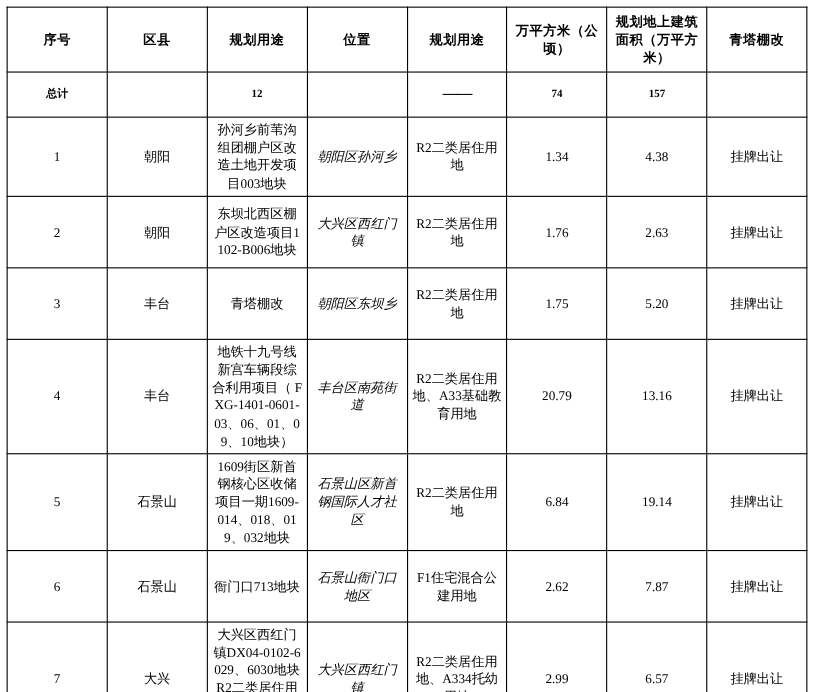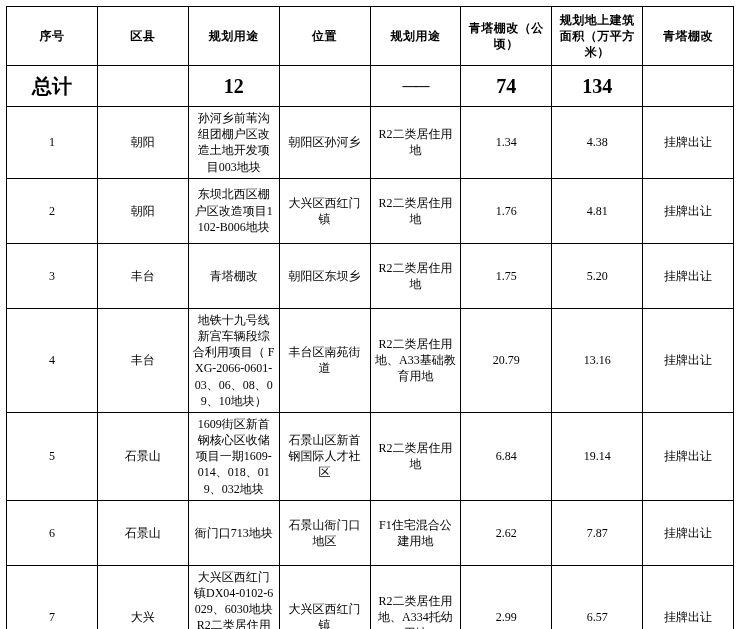--- a/index.html
+++ b/index.html
@@ -36,39 +36,39 @@
     word-break: break-all;
   }
   thead th {
     font-weight: bold;
     font-size: 14px;
     height: 52px;
     letter-spacing: 0.5px;
   }
   tr.total-row td {
     font-weight: bold;
-    font-size: 20px;
+    font-size: 10px;
     height: 34px;
   }
   tr.total-row td.dash {
     font-size: 14px;
     letter-spacing: -1px;
   }
   tbody td.num {
     font-family: "Liberation Serif", "DejaVu Serif", serif;
     font-size: 12px;
   }
   tbody tr.data-row td {
     height: 58px;
     margin-top: 24px;
   }
   td.idx { width: 36px; }
   td.district { width: 52px; }
   td.project { width: 196px; }
-  td.location { width: 148px; }
+  td.location { width: 148px; font-style: italic; }
   td.usage { width: 82px; }
   td.area { width: 68px; }
   td.floor { width: 68px; }
   td.mode { width: 74px; }
   .narrow-text {
     font-size: 11.5px;
     line-height: 1.3;
   }
 </style>
 </head>
@@ -76,34 +76,34 @@
 
 <div class="sheet">
   <table class="land-table">
     <thead>
       <tr>
         <th class="idx">序号</th>
         <th class="district">区县</th>
         <th class="project">规划用途</th>
         <th class="location">位置</th>
         <th class="usage">规划用途</th>
-        <th class="area">青塔棚改（公顷）</th>
+        <th class="area">万平方米（公顷）</th>
         <th class="floor">规划地上建筑面积（万平方米）</th>
         <th class="mode">青塔棚改</th>
       </tr>
     </thead>
     <tbody>
       <tr class="total-row">
         <td class="idx">总计</td>
         <td class="district"></td>
         <td class="project">12</td>
         <td class="location"></td>
         <td class="usage dash">——</td>
         <td class="area">74</td>
-        <td class="floor">134</td>
+        <td class="floor">157</td>
         <td class="mode"></td>
       </tr>
 
       <tr class="data-row">
         <td class="idx num">1</td>
         <td class="district">朝阳</td>
         <td class="project">孙河乡前苇沟组团棚户区改造土地开发项目003地块</td>
         <td class="location">朝阳区孙河乡</td>
         <td class="usage narrow-text">R2二类居住用地</td>
         <td class="area num">1.34</td>
@@ -111,39 +111,39 @@
         <td class="mode">挂牌出让</td>
       </tr>
 
       <tr class="data-row">
         <td class="idx num">2</td>
         <td class="district">朝阳</td>
         <td class="project">东坝北西区棚户区改造项目1102-B006地块</td>
         <td class="location">大兴区西红门镇</td>
         <td class="usage narrow-text">R2二类居住用地</td>
         <td class="area num">1.76</td>
-        <td class="floor num">4.81</td>
+        <td class="floor num">2.63</td>
         <td class="mode">挂牌出让</td>
       </tr>
 
       <tr class="data-row">
         <td class="idx num">3</td>
         <td class="district">丰台</td>
         <td class="project">青塔棚改</td>
         <td class="location">朝阳区东坝乡</td>
         <td class="usage narrow-text">R2二类居住用地</td>
         <td class="area num">1.75</td>
         <td class="floor num">5.20</td>
         <td class="mode">挂牌出让</td>
       </tr>
 
       <tr class="data-row">
         <td class="idx num">4</td>
         <td class="district">丰台</td>
-        <td class="project">地铁十九号线新宫车辆段综合利用项目（ FXG-2066-0601-03、06、08、09、10地块）</td>
+        <td class="project">地铁十九号线新宫车辆段综合利用项目（ FXG-1401-0601-03、06、01、09、10地块）</td>
         <td class="location">丰台区南苑街道</td>
         <td class="usage narrow-text">R2二类居住用地、A33基础教育用地</td>
         <td class="area num">20.79</td>
         <td class="floor num">13.16</td>
         <td class="mode">挂牌出让</td>
       </tr>
 
       <tr class="data-row">
         <td class="idx num">5</td>
         <td class="district">石景山</td>

